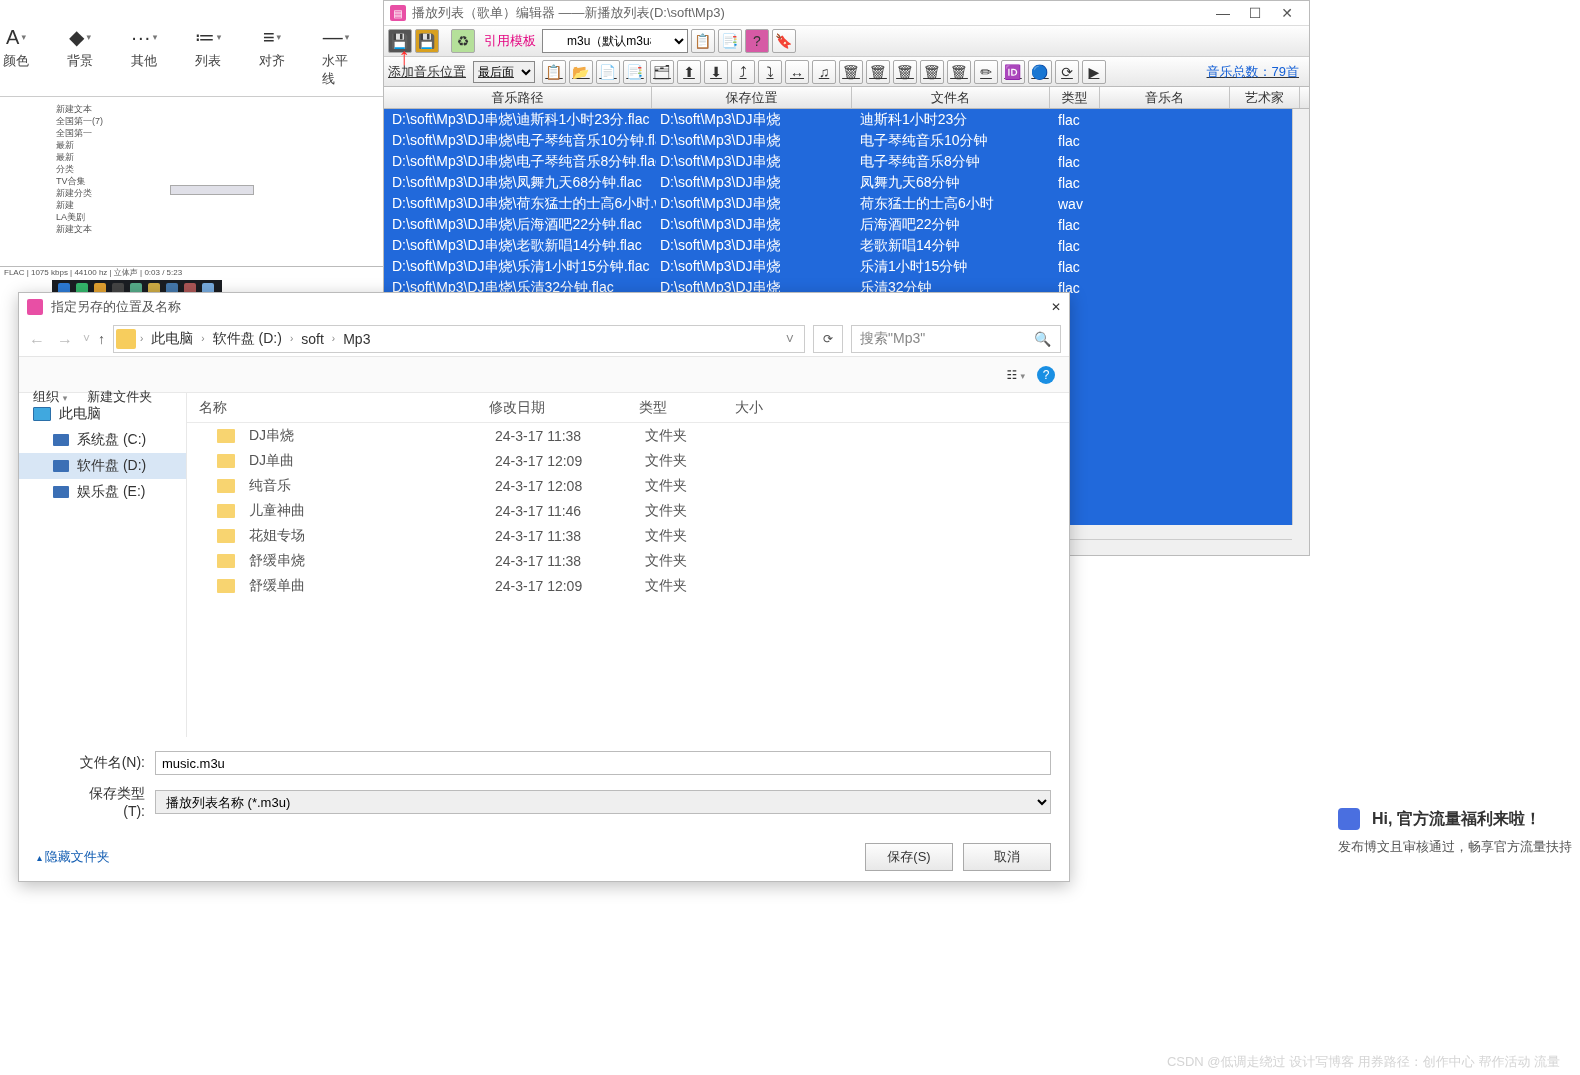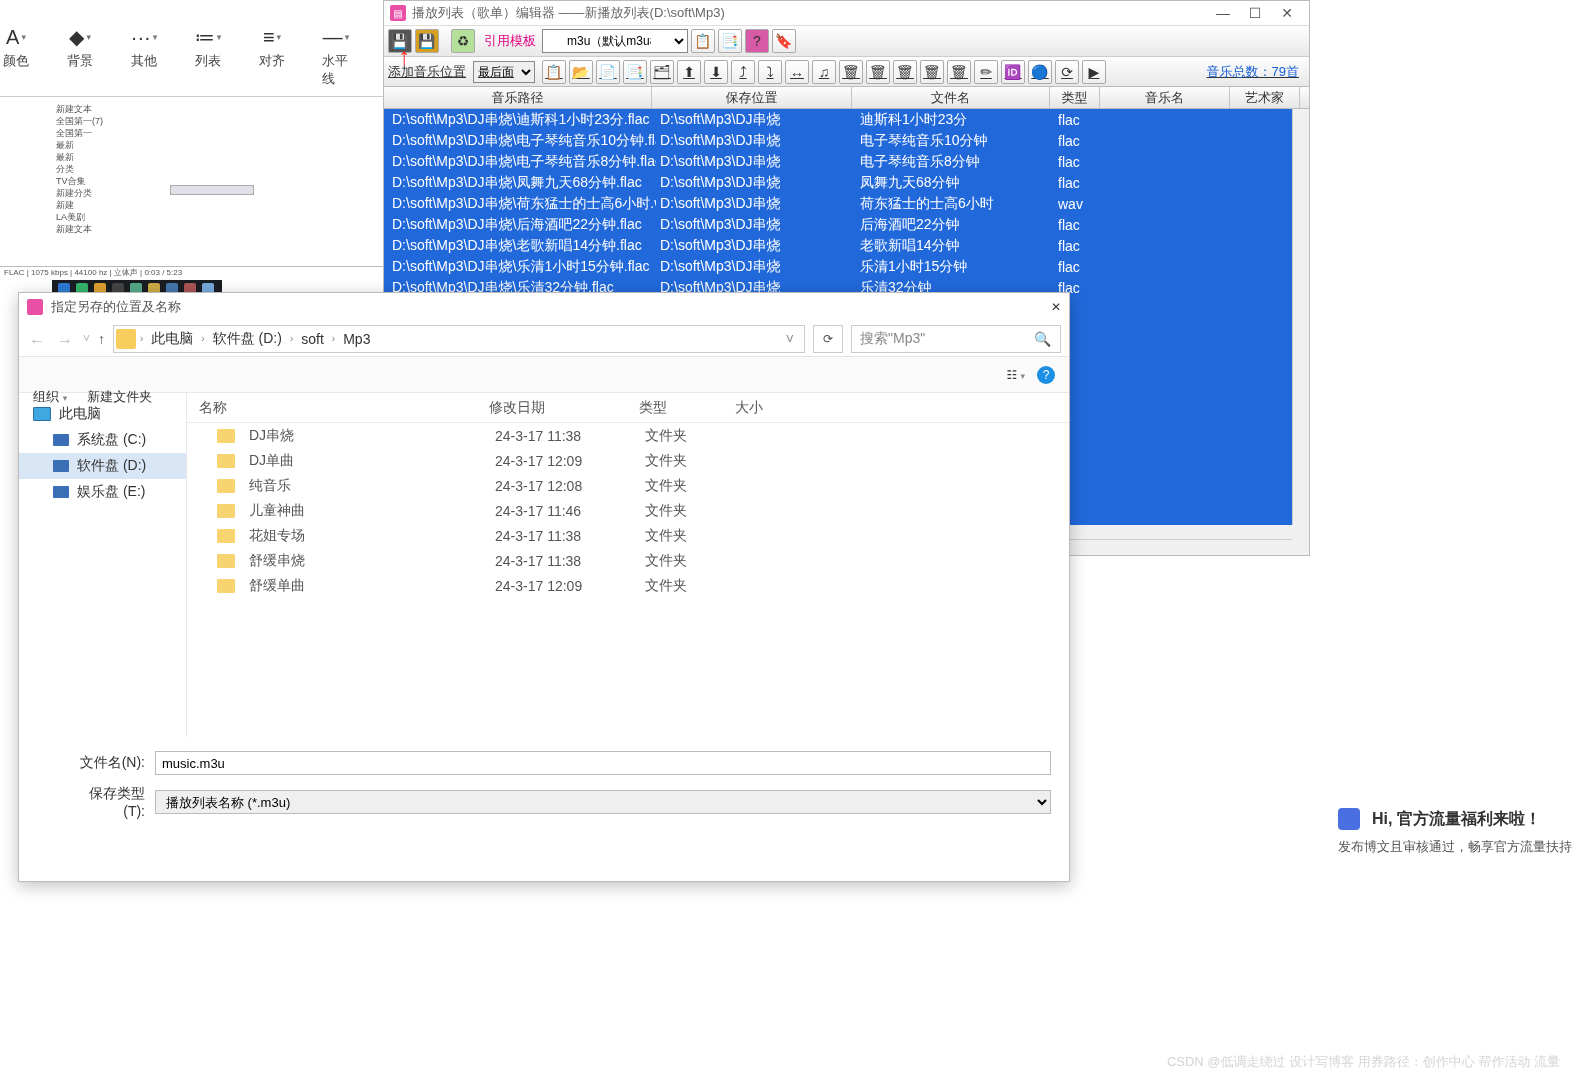--- a/index.html
+++ b/index.html
@@ -410,20 +410,26 @@
   <div class="sd-bottom">
     <div class="fl-row">
       <div class="flbl">文件名(N):</div>
       <input class="finp" value="music.m3u" style="">
     </div>
     <div class="fl-row">
       <div class="flbl">保存类型(T):</div>
       <select class="finp"><option>播放列表名称 (*.m3u)</option></select>
     </div>
   </div>
+  <div class="sd-foot">
+    <span class="hide-f">隐藏文件夹</span>
+    <div class="spc"></div>
+    <div class="dlg-btn">保存(S)</div>
+    <div class="dlg-btn">取消</div>
+  </div>
 </div>
 
 <div class="promo">
   <div class="pt">
       <div class="pico"></div>
       <span>Hi, 官方流量福利来啦！</span>
     </div>
   <div class="pd">发布博文且审核通过，畅享官方流量扶持</div>
 </div>
 <div class="wm">CSDN @低调走绕过 设计写博客  用券路径：创作中心  帮作活动  流量</div>

